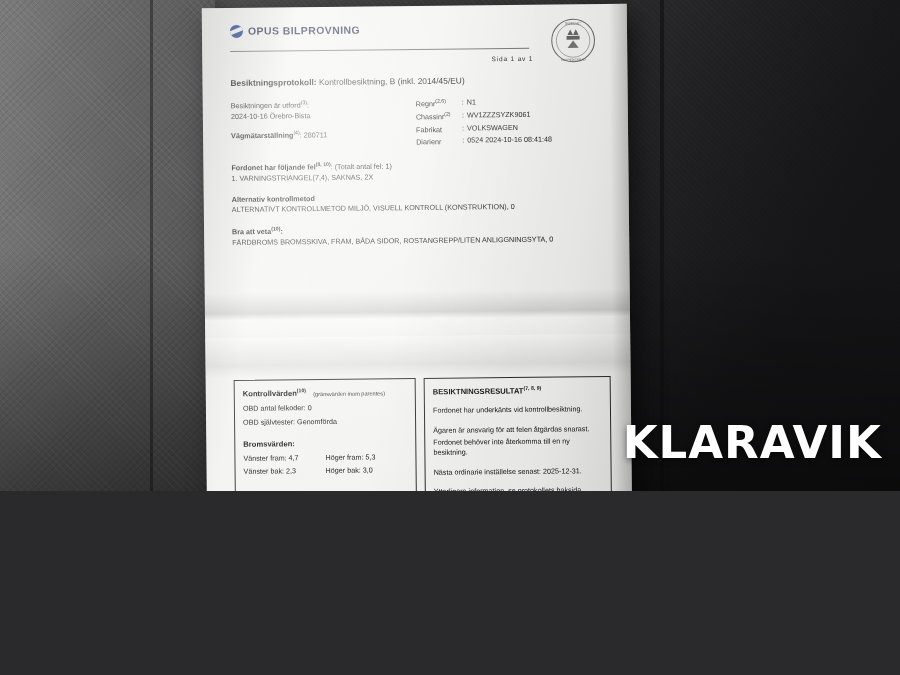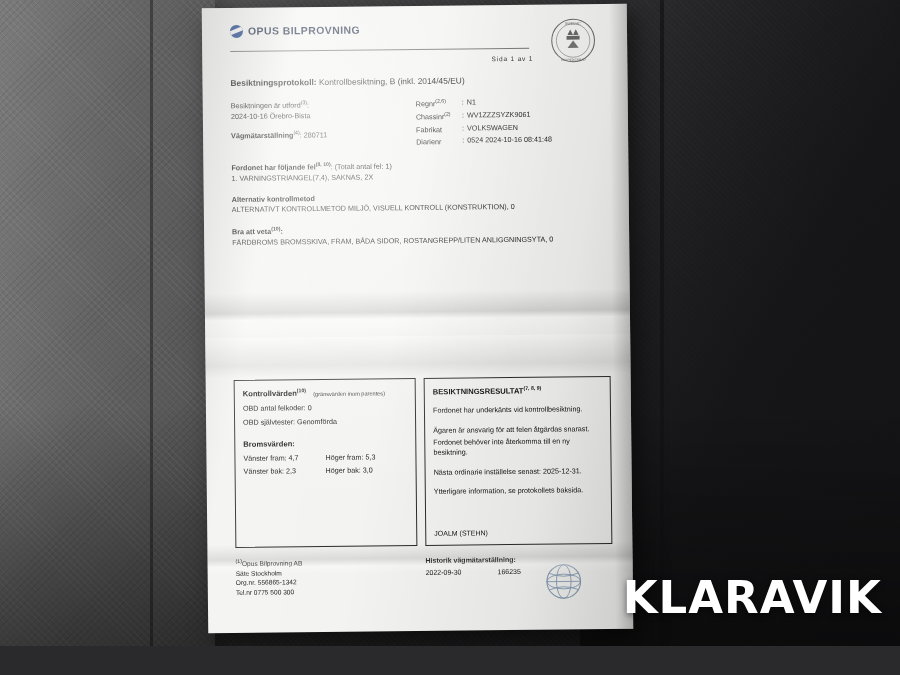--- a/index.html
+++ b/index.html
@@ -8,21 +8,21 @@
     width: 900px;
     height: 675px;
     overflow: hidden;
     font-family: "Liberation Sans", sans-serif;
     background: #2a2a2c;
   }
 
   #scene {
     position: relative;
     width: 900px;
-    height: 646px;
+    height: 491px;
     overflow: hidden;
   }
 
   
   .bg-base {
     position: absolute;
     inset: 0;
     background:
       linear-gradient(115deg, #6f6f70 0%, #5d5d5e 12%, #4a4a4b 26%, #3a3a3b 40%, #2e2e30 60%, #232325 80%, #1b1b1d 100%);
   }

